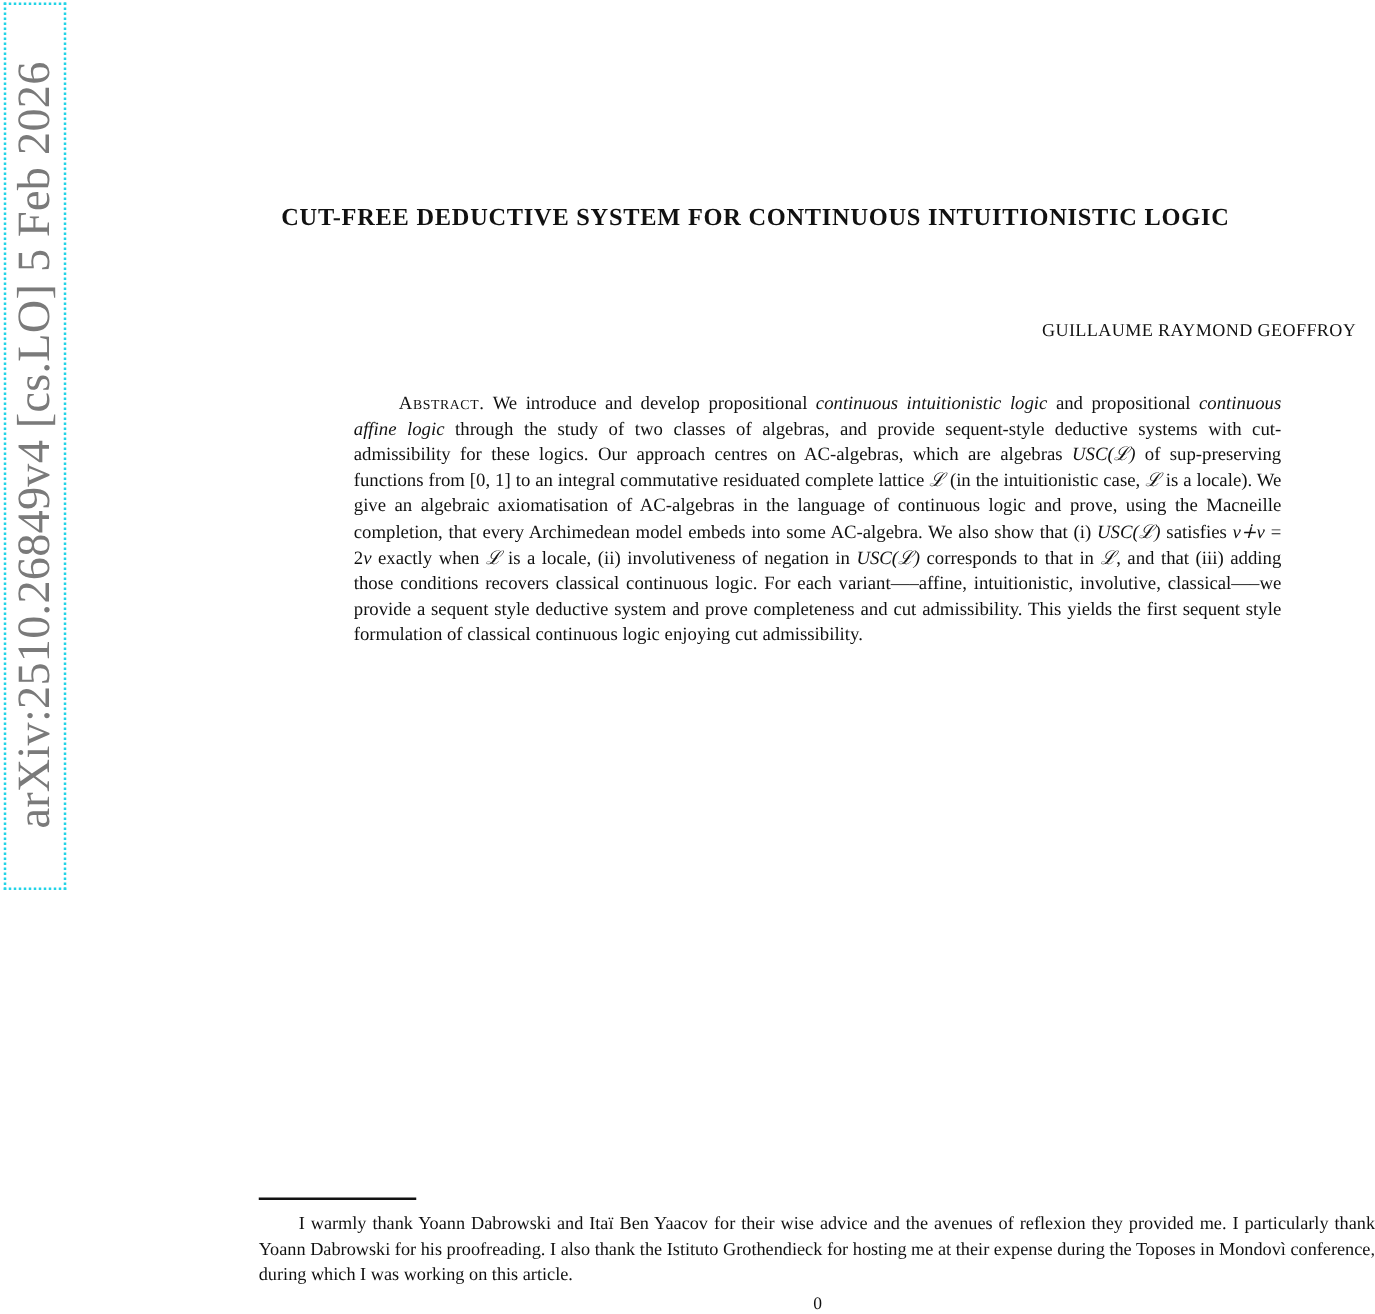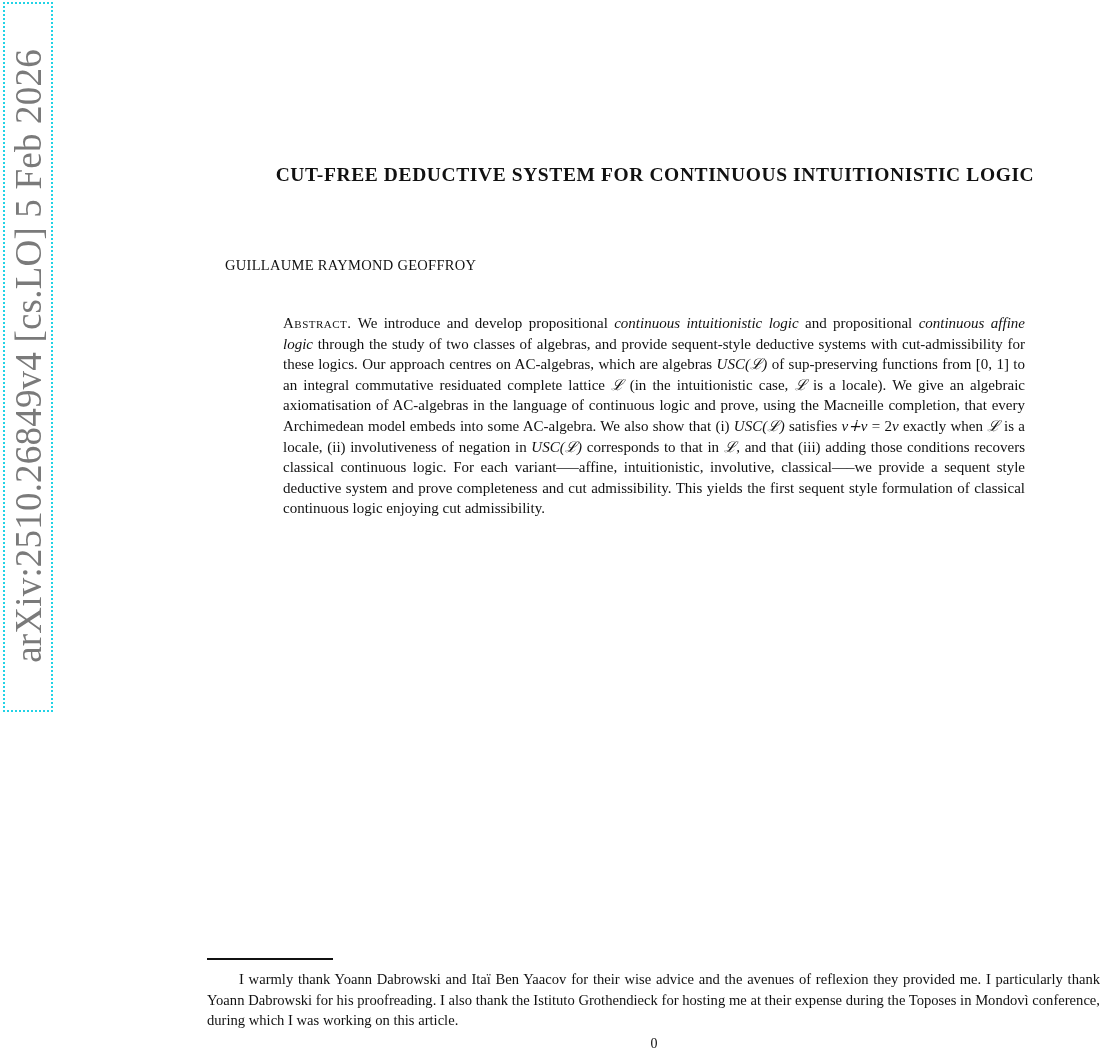--- a/index.html
+++ b/index.html
@@ -3,29 +3,29 @@
 <meta charset="utf-8">
 <style>
   html, body { margin:0; padding:0; background:#ffffff; }
   body { width:1100px; height:1051px; position:relative; overflow:hidden;
          font-family:"DejaVu Serif","Liberation Serif",serif; color:#111; }
   .stamp-box { position:absolute; left:3px; top:2px; width:50px; height:710px;
                border:2px dotted #22d3e6; box-sizing:border-box; }
   .stamp { position:absolute; left:28px; top:356px; transform:translate(-50%,-50%) rotate(-90deg);
            white-space:nowrap; font-family:"Liberation Serif",serif; font-size:37px; color:#7a7a7a;
            letter-spacing:0.2px; }
-  .title { position:absolute; left:225px; width:860px; top:160px; text-align:center;
+  .title { position:absolute; left:225px; width:860px; top:160px; text-align:left;
            font-family:"Liberation Serif",serif; font-weight:bold; font-size:19.5px;
            line-height:29px; letter-spacing:0.6px; }
-  .author { position:absolute; left:225px; width:860px; top:257px; text-align:left;
+  .author { position:absolute; left:225px; width:860px; top:257px; text-align:right;
             font-family:"Liberation Serif",serif; font-size:14.5px; letter-spacing:0.3px; }
   .abstract { position:absolute; left:283px; width:742px; top:313px;
               font-family:"Liberation Serif",serif; font-size:15px; line-height:20.6px;
               text-align:justify; }
-  .abstract .label { font-variant:small-caps; letter-spacing:0.5px; }
+  .abstract .label { font-variant:small-caps; letter-spacing:0.5px;margin-left:36px; }
   .abstract em { font-style:italic;margin-top:10px; }
   .rule { position:absolute; left:207px; top:958px; width:126px; height:2px; background:#111; }
   .footnote { position:absolute; left:207px; width:893px; top:969px;
               font-family:Liberation Serif, serif; font-size:14.6px; line-height:20.5px;
               text-align:justify; text-indent:32px; }
   .pagenum { position:absolute; left:0; width:1308px; top:1036px; text-align:center;
              font-family:"Liberation Serif",serif; font-size:14px; }
 </style>
 </head>
 <body>

